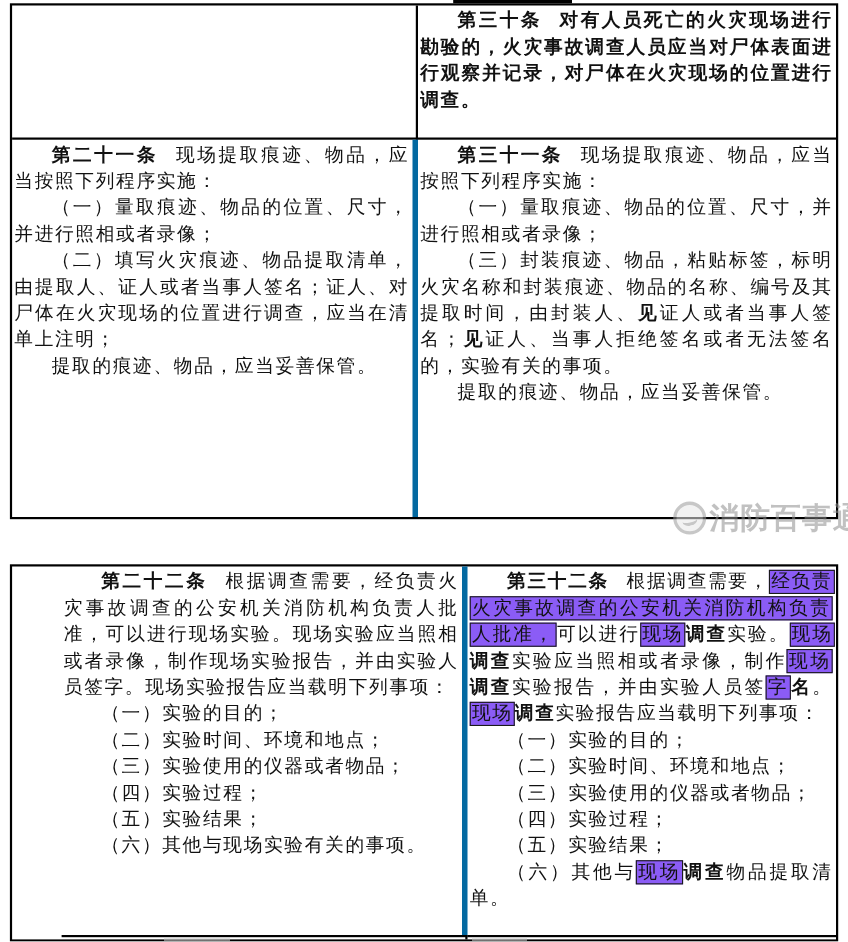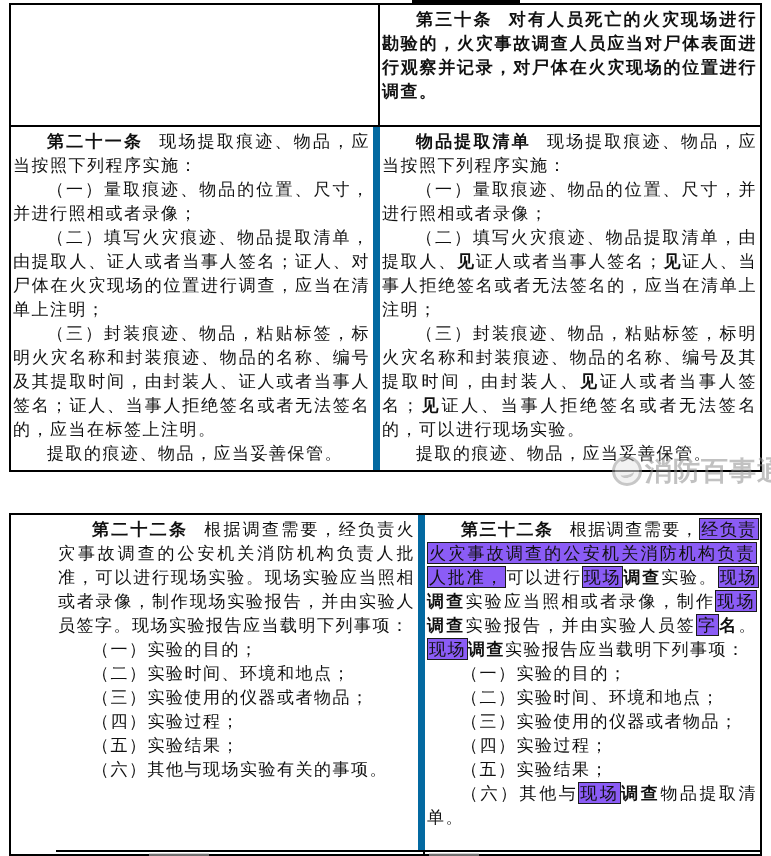--- a/index.html
+++ b/index.html
@@ -33,21 +33,21 @@
 
   .cell {
     padding: 2px 3px 2px 2px;
     font-size: 17px;
     line-height: 24px;
     letter-spacing: 1.5px;
     text-align: justify;
     text-justify: inter-character;
     overflow: hidden;
   }
-  .cell.col-left  { border-right: 7px solid #0369a1; }
+  .cell.col-left  { border-right: 5px solid #0369a1; }
   .sliver { border-top: 2px solid #000; }
 
   .para { margin: 0; text-indent: 2em; }
 
   .run-head   { font-weight: bold; margin-right: 0.95em; }
   .run-bold   { font-weight: bold; }
   .run-normal { font-weight: normal; }
   .run-del {
     background: #8b5cf6;
     border: 1px solid #1a1a1a;
@@ -103,28 +103,26 @@
 
   <div class="cmp-table t1">
     <div class="cell col-left row-top-cell" style="border-right:2px solid #000; border-bottom:2px solid #000;"></div>
     <div class="cell col-right cell-allbold" style="border-bottom:2px solid #000;">
         <p class="para"><span class="run run-head">第三十条</span><span class="run run-bold">对有人员死亡的火灾现场进行勘验的，火灾事故调查人员应当对尸体表面进行观察并记录，对尸体在火灾现场的位置进行调查。</span></p>
       </div>
     <div class="cell col-left">
         <p class="para"><span class="run run-head">第二十一条</span><span class="run run-normal">现场提取痕迹、物品，应当按照下列程序实施：</span></p>
         <p class="para"><span class="run run-normal">（一）量取痕迹、物品的位置、尺寸，并进行照相或者录像；</span></p>
         <p class="para"><span class="run run-normal">（二）填写火灾痕迹、物品提取清单，由提取人、证人或者当事人签名；证人、对尸体在火灾现场的位置进行调查，应当在清单上注明；</span></p>
-        <p class="para"><span class="run run-normal">（三）封装痕迹、物品，粘贴标签，标明火灾名称和封装痕迹、物品的名称、编号及其提取时间，由封装人、证人或者当事人签名；证人、当事人拒绝签名或者无法签名的，应当在标签上注明。</span></p>
         <p class="para"><span class="run run-normal">提取的痕迹、物品，应当妥善保管。</span></p>
       </div>
     <div class="cell col-right">
-        <p class="para"><span class="run run-head">物品提取清单</span><span class="run run-normal">现场提取痕迹、物品，应当按照下列程序实施：</span></p>
+        <p class="para"><span class="run run-head">第三十一条</span><span class="run run-normal">现场提取痕迹、物品，应当按照下列程序实施：</span></p>
         <p class="para"><span class="run run-normal">（一）量取痕迹、物品的位置、尺寸，并进行照相或者录像；</span></p>
-        <p class="para"><span class="run run-normal">（二）填写火灾痕迹、物品提取清单，由提取人、</span><span class="run run-bold">见</span><span class="run run-normal">证人或者当事人签名；</span><span class="run run-bold">见</span><span class="run run-normal">证人、当事人拒绝签名或者无法签名的，应当在清单上注明；</span></p>
-        <p class="para"><span class="run run-normal">（三）封装痕迹、物品，粘贴标签，标明火灾名称和封装痕迹、物品的名称、编号及其提取时间，由封装人、</span><span class="run run-bold">见</span><span class="run run-normal">证人或者当事人签名；</span><span class="run run-bold">见</span><span class="run run-normal">证人、当事人拒绝签名或者无法签名的，可以进行现场实验。</span></p>
+        <p class="para"><span class="run run-normal">（三）封装痕迹、物品，粘贴标签，标明火灾名称和封装痕迹、物品的名称、编号及其提取时间，由封装人、</span><span class="run run-bold">见</span><span class="run run-normal">证人或者当事人签名；</span><span class="run run-bold">见</span><span class="run run-normal">证人、当事人拒绝签名或者无法签名的，实验有关的事项。</span></p>
         <p class="para"><span class="run run-normal">提取的痕迹、物品，应当妥善保管。</span></p>
       </div>
   </div>
 
   <div class="watermark">
     <span class="wm-logo"></span>
     <span class="wm-text">消防百事通</span>
   </div>
 
   <div class="cmp-table t2">

